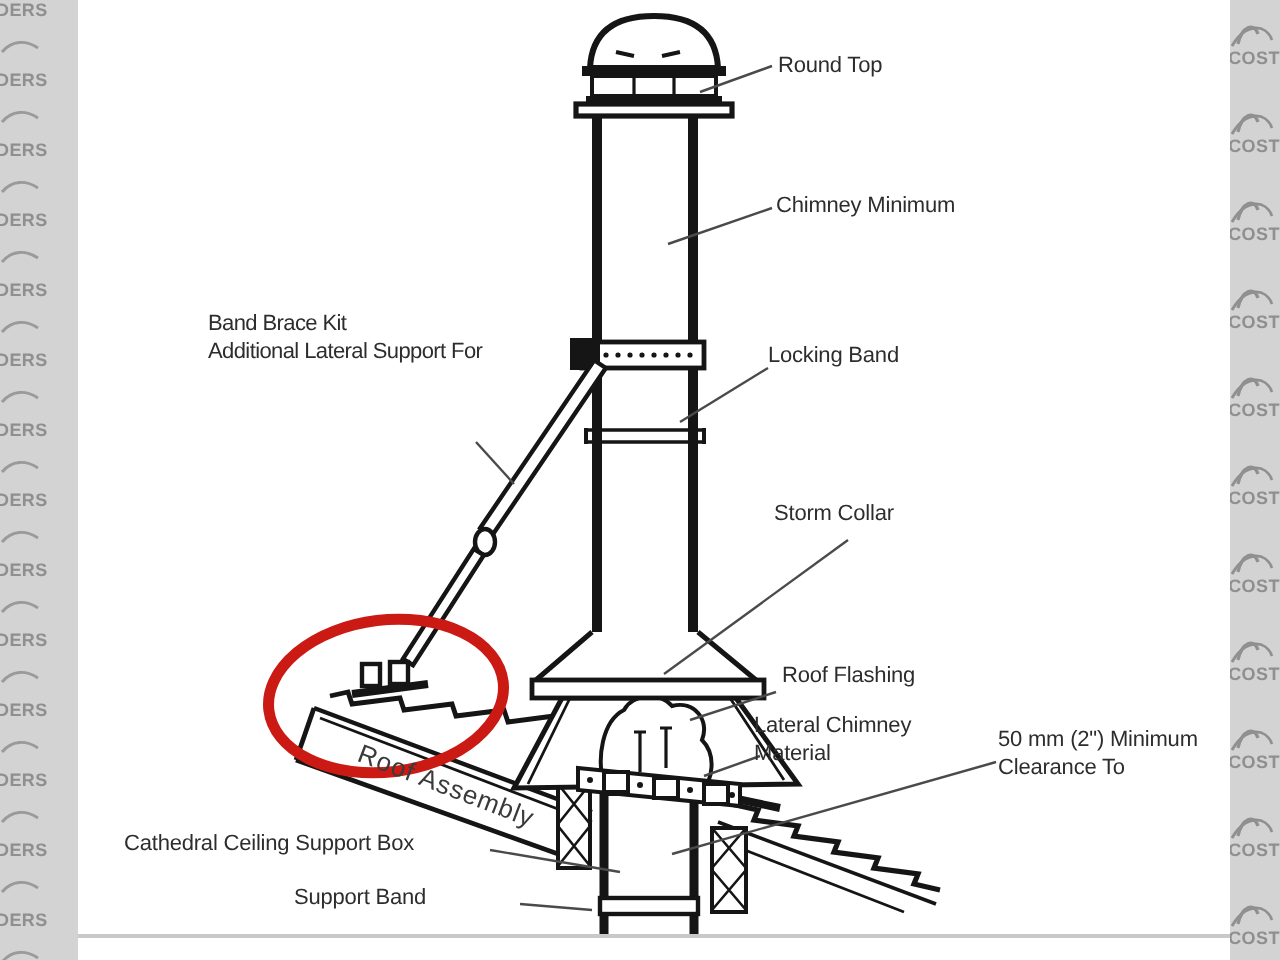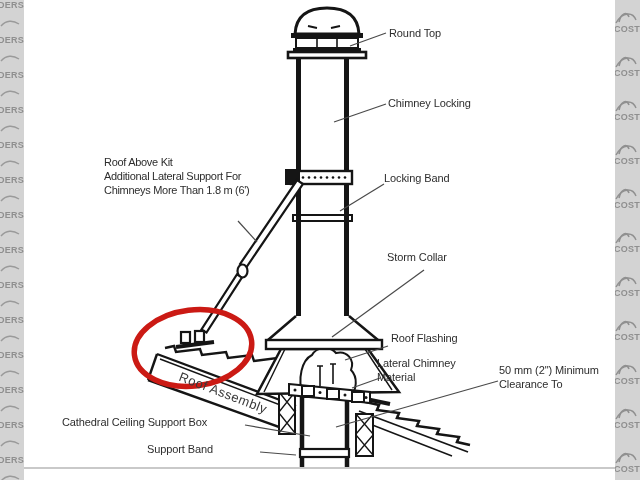--- a/index.html
+++ b/index.html
@@ -4,21 +4,21 @@
 <style>
   html,body{margin:0;padding:0;}
   body{
     width:640px;height:480px;position:relative;overflow:hidden;
     background:#ffffff;
     font-family:"Liberation Sans", sans-serif;
   }
   .strip{
     position:absolute;top:0;bottom:0;background:#d3d3d3;overflow:hidden;z-index:5;
   }
-  .strip-left{left:0;width:24px;text-align:center;}
+  .strip-left{left:0;width:39px;}
   .strip-right{left:615px;width:25px;}
   .wm-unit{position:relative;height:35px;}
   .wm-text{
     display:block;font-size:9px;font-weight:bold;color:#8f8f8f;
     letter-spacing:0.2px;white-space:nowrap;margin-left:-2px;
   }
   .strip-right .wm-text{margin-left:-1px;text-align:center;}
   .wm-curve{display:block;margin-top:9px;}
   .label{
     position:absolute;color:#2d2d2d;font-size:11px;line-height:13.5px;
@@ -343,28 +343,27 @@
     <path d="M380,378 L352,388"></path>
     <path d="M498,381 L336,427"></path>
     <path d="M238,221 L257,242"></path>
     <path d="M245,425 L310,436"></path>
     <path d="M260,452 L296,455"></path>
   </g>
 </svg>
 
 <div class="label" style="left:389px;top:27px">Round Top</div>
 
-<div class="label" style="left:388px;top:97px">Chimney Locking</div>
+<div class="label" style="left:388px;top:97px">Chimney Minimum</div>
 
 <div class="label" style="left:384px;top:172px">Locking Band</div>
 
 <div class="label label-block" style="left:104px;top:155px">
-  <div>Roof Above Kit</div>
+  <div>Band Brace Kit</div>
   <div>Additional Lateral Support For</div>
-  <div>Chimneys More Than 1.8 m (6')</div>
 </div>
 
 <div class="label" style="left:387px;top:251px">Storm Collar</div>
 
 <div class="label" style="left:391px;top:332px">Roof Flashing</div>
 
 <div class="label" style="left:377px;top:357px">
   <div>Lateral Chimney</div>
   <div>Material</div>
 </div>

